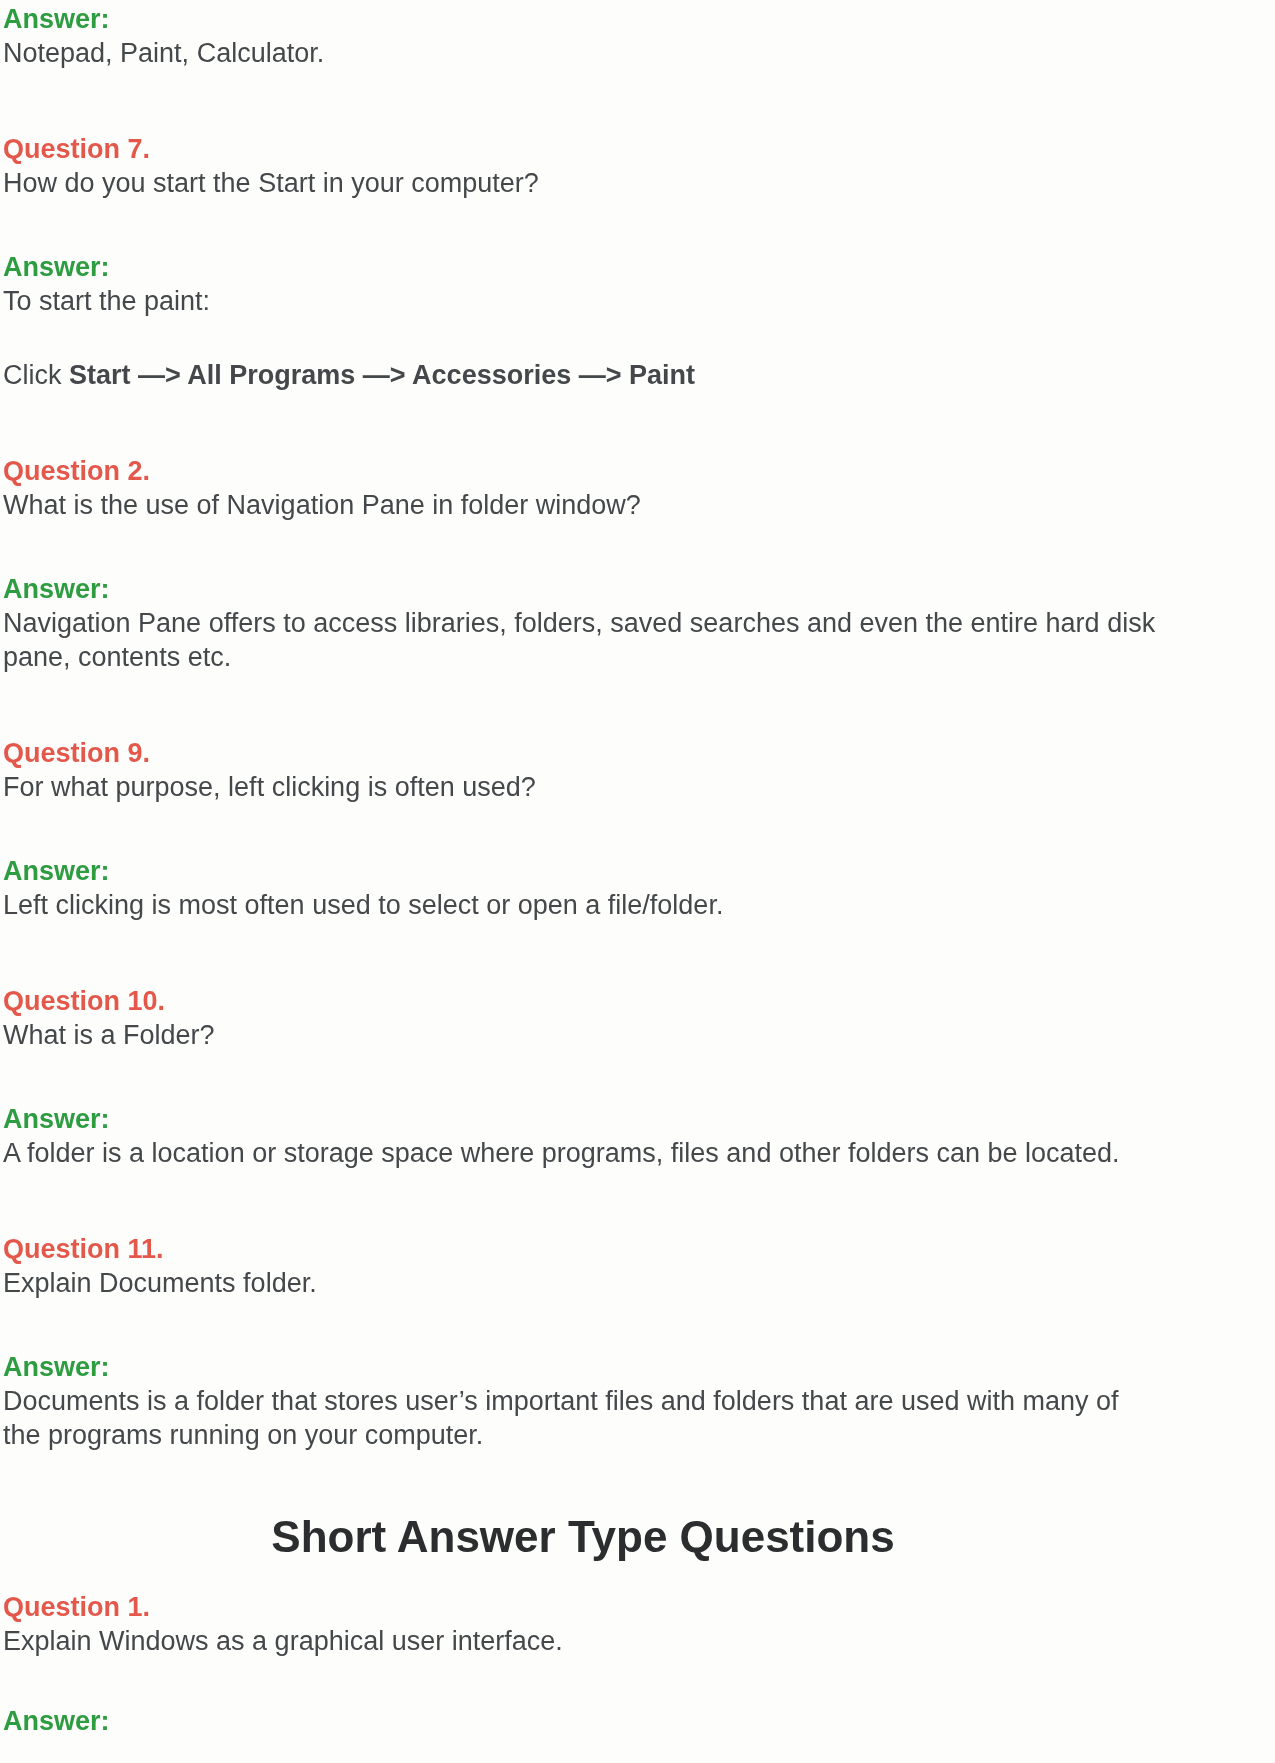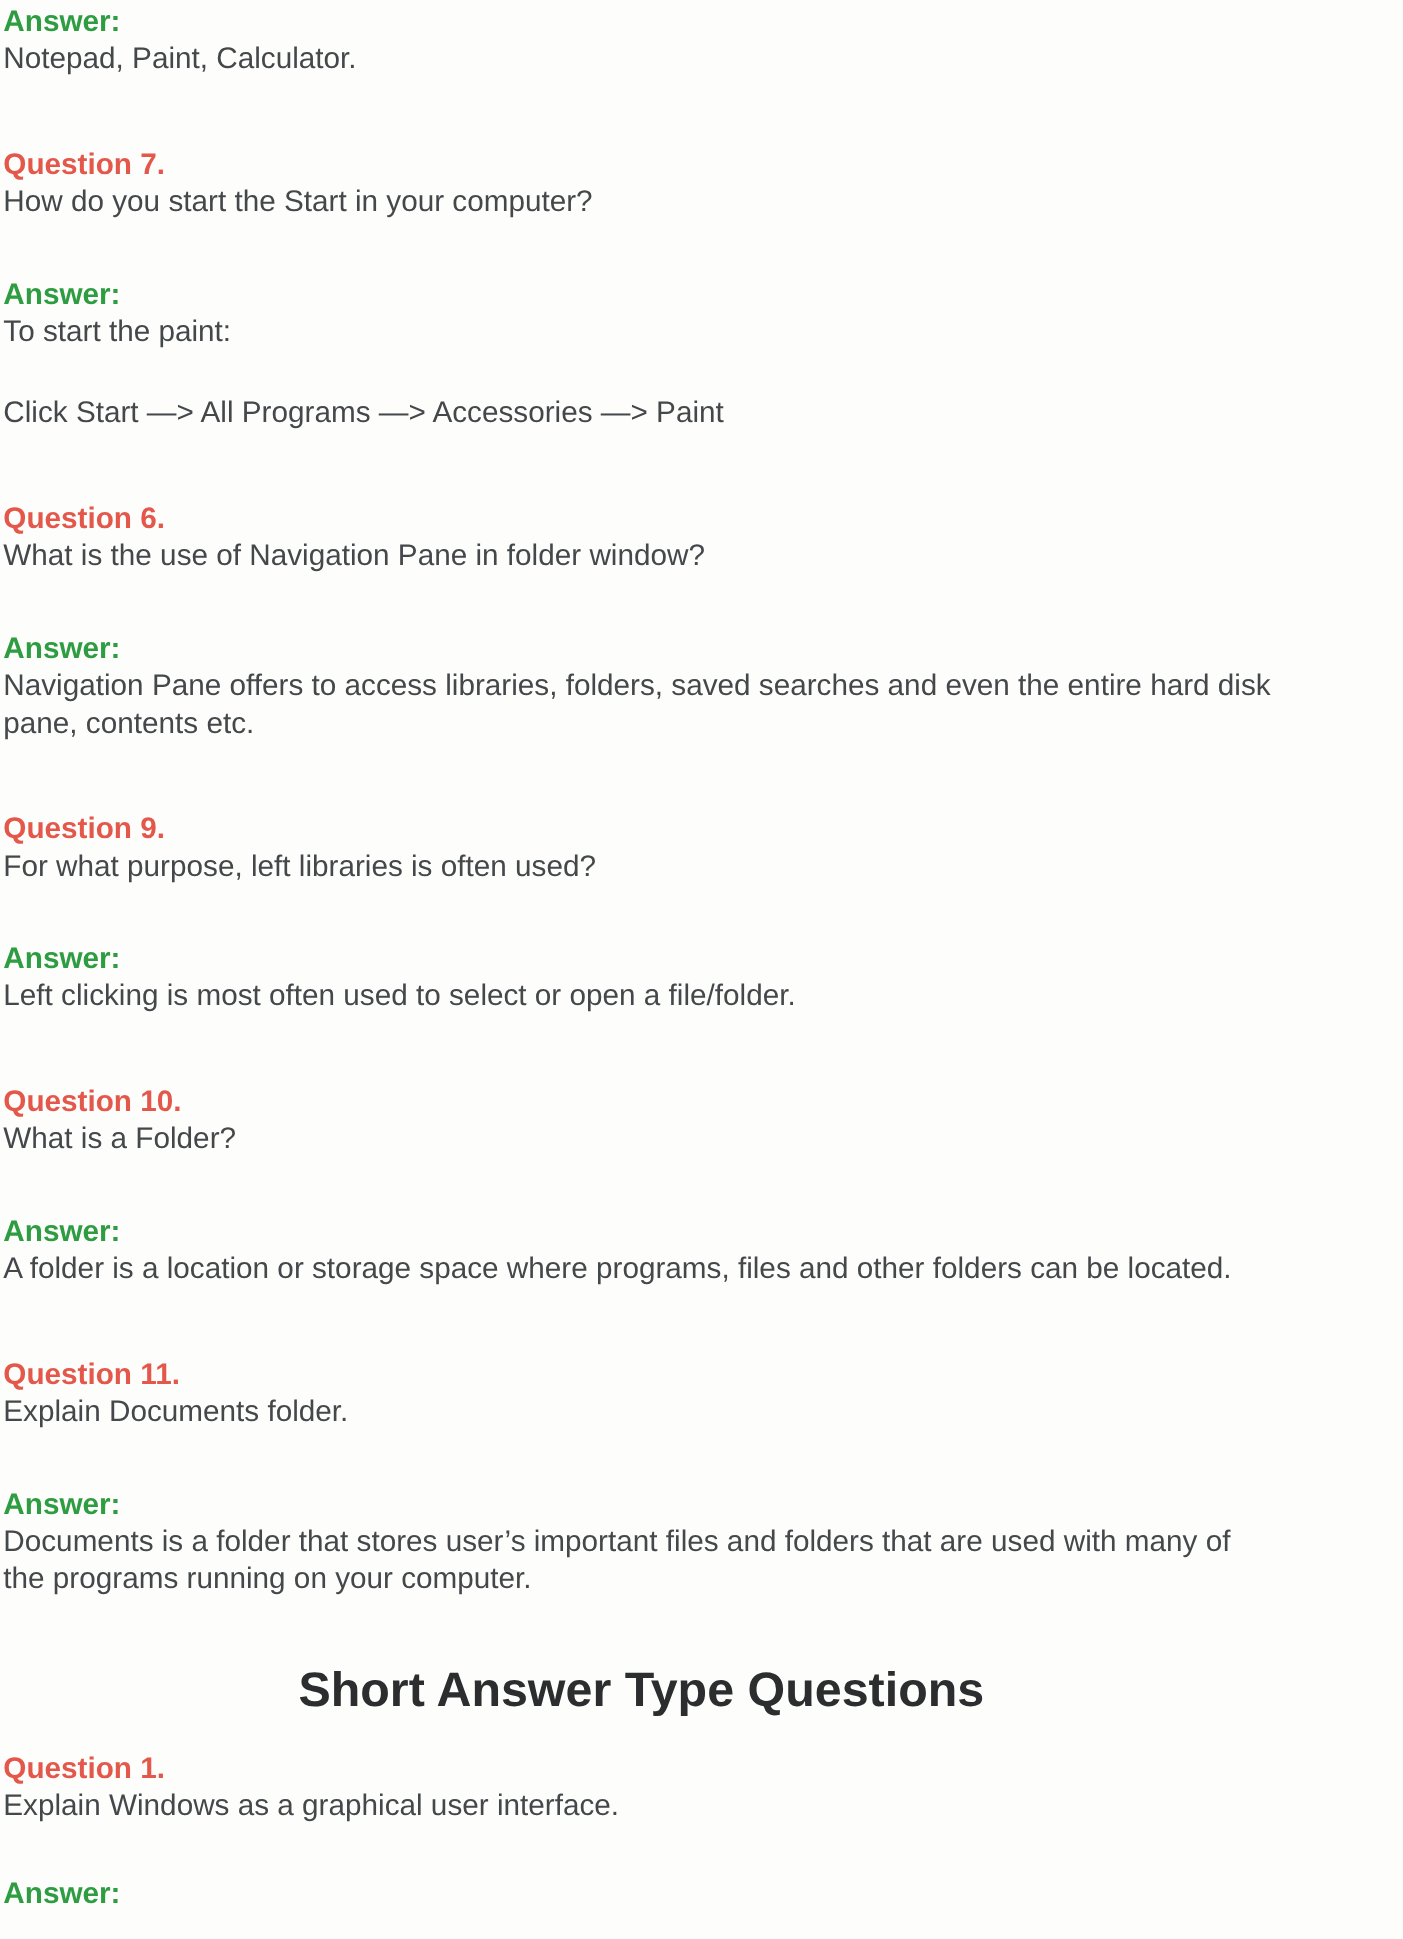--- a/index.html
+++ b/index.html
@@ -25,21 +25,21 @@
     height:1724px;
     padding:2px 112px 0 3px;
   }
   .label{font-weight:bold;}
   .answer .label{color:var(--green);}
   .question .label{color:var(--red);}
   .block{margin-top:50px;}
   .block.question{margin-top:62px;}
   .block.first{margin-top:0;}
   .path-line{margin-top:40px;color:var(--body);}
-  .path-line b{font-weight:normal;}
+  .path-line b{font-weight:bold;}
   .section-heading{
     margin-top:64px;
     font-size:44px;
     line-height:42px;
     font-weight:bold;
     color:var(--heading);
     text-align:center;
   }
   .block.after-heading{margin-top:32px;}
   .block.last-answer{margin-top:46px;}
@@ -60,32 +60,32 @@
   </section>
 
   <section class="block answer">
     <div class="label">Answer:</div>
     <div class="text">To start the paint:</div>
   </section>
 
   <p class="path-line"><span>Click </span><b>Start —&gt; All Programs —&gt; Accessories —&gt; Paint</b></p>
 
   <section class="block question">
-    <div class="label">Question 6.</div>
+    <div class="label">Question 2.</div>
     <div class="text">What is the use of Navigation Pane in folder window?</div>
   </section>
 
   <section class="block answer">
     <div class="label">Answer:</div>
     <div class="text">Navigation Pane offers to access libraries, folders, saved searches and even the entire hard disk pane, contents etc.</div>
   </section>
 
   <section class="block question">
     <div class="label">Question 9.</div>
-    <div class="text">For what purpose, left libraries is often used?</div>
+    <div class="text">For what purpose, left clicking is often used?</div>
   </section>
 
   <section class="block answer">
     <div class="label">Answer:</div>
     <div class="text">Left clicking is most often used to select or open a file/folder.</div>
   </section>
 
   <section class="block question">
     <div class="label">Question 10.</div>
     <div class="text">What is a Folder?</div>

